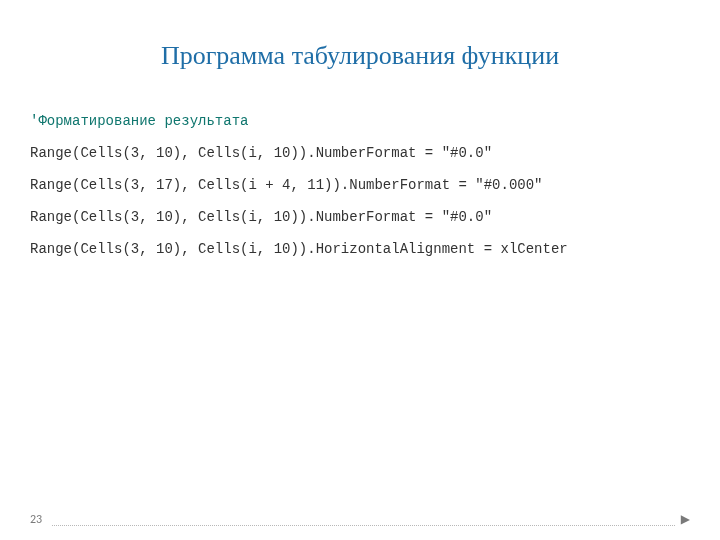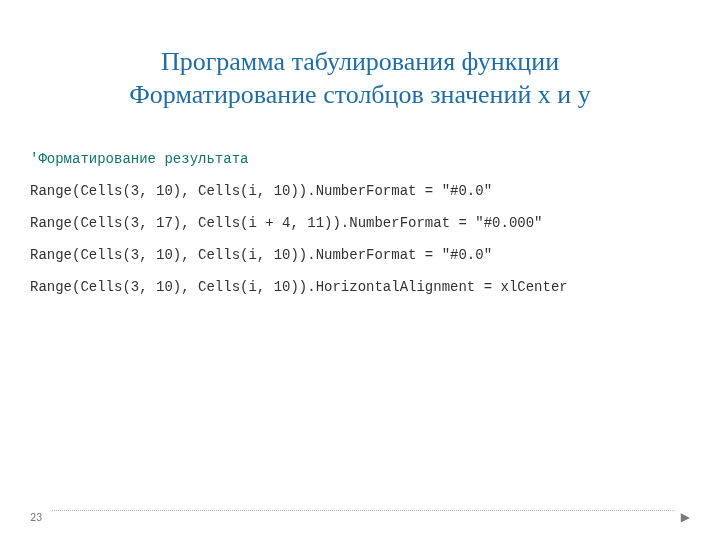--- a/index.html
+++ b/index.html
@@ -14,21 +14,20 @@
   }
   .slide {
     width: 720px;
     height: 540px;
     position: relative;
     box-sizing: border-box;
   }
   .title-block {
     text-align: center;
     padding-top: 40px;
-    margin-top: 6px;
   }
   .title-line {
     font-size: 26px;
     line-height: 1.25;
     color: #1f6ea7;
     font-weight: 400;
   }
   .code-block {
     font-family: "Courier New", Courier, monospace;
     font-size: 14px;
@@ -36,23 +35,23 @@
     padding: 40px 30px 0 30px;
     white-space: pre;
   }
   .comment {
     color: #0f766e;
   }
   .footer {
     position: absolute;
     left: 30px;
     right: 30px;
-    bottom: 22px;
+    bottom: 14px;
     display: flex;
-    align-items: flex-start;
+    align-items: flex-end;
     font-family: "Calibri", Arial, sans-serif;
     font-size: 12px;
     color: #7a7a7a;
   }
   .footer .rule {
     flex: 1;
     border-top: 1px dotted #b8b8b8;
     margin-left: 10px;
     height: 0;
   }
@@ -62,21 +61,20 @@
     font-size: 12px;
   }
 </style>
 </head>
 <body>
 
 <div class="slide">
 
   <div class="title-block">
     <div class="title-line">Программа табулирования функции</div>
-    <div class="title-line">Форматирование столбцов значений x и y</div>
   </div>
 
   <div class="code-block"><span class="comment">'Форматирование результата</span>
 
 <span>Range(Cells(3, 10), Cells(i, 10)).NumberFormat = "#0.0"</span>
 
 <span>Range(Cells(3, 17), Cells(i + 4, 11)).NumberFormat = "#0.000"</span>
 
 <span>Range(Cells(3, 10), Cells(i, 10)).NumberFormat = "#0.0"</span>
 

